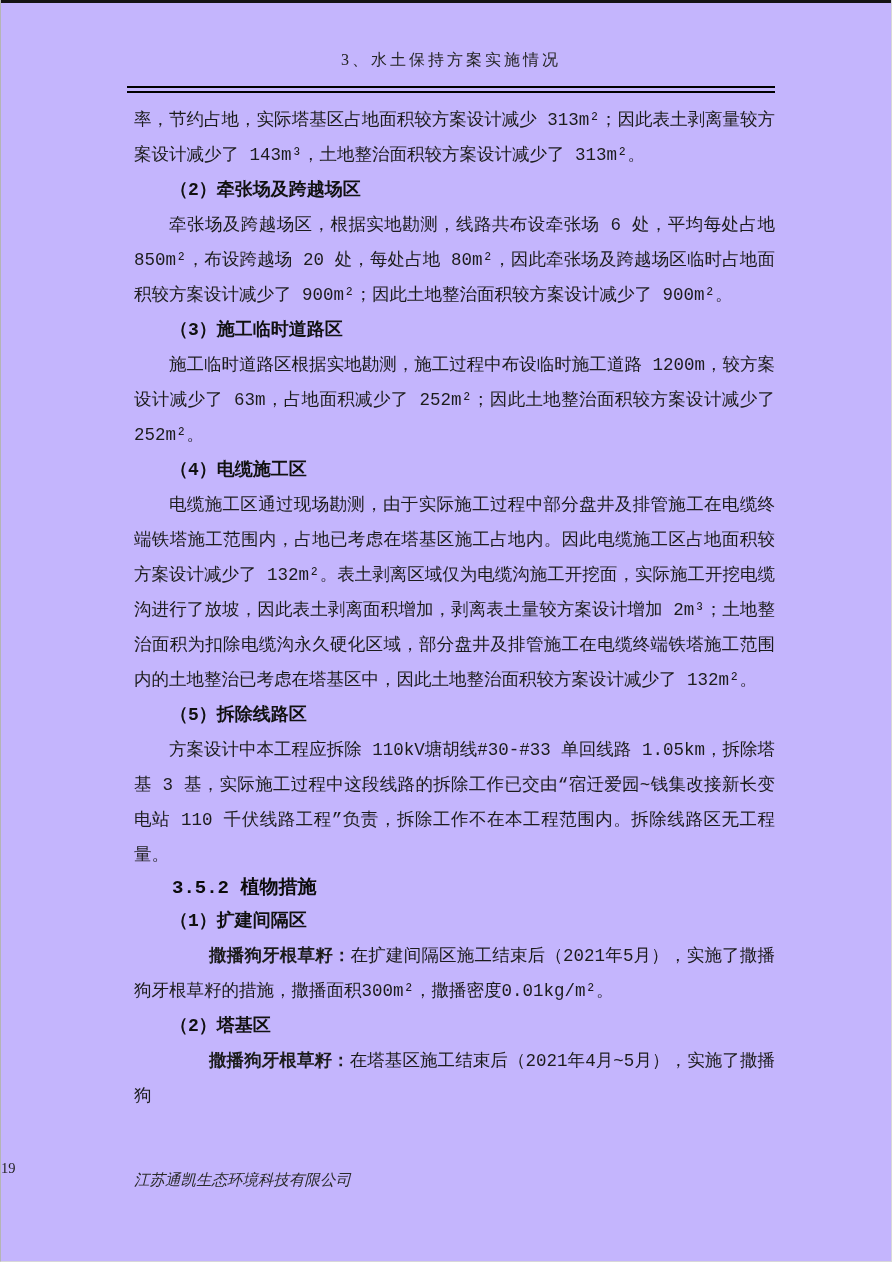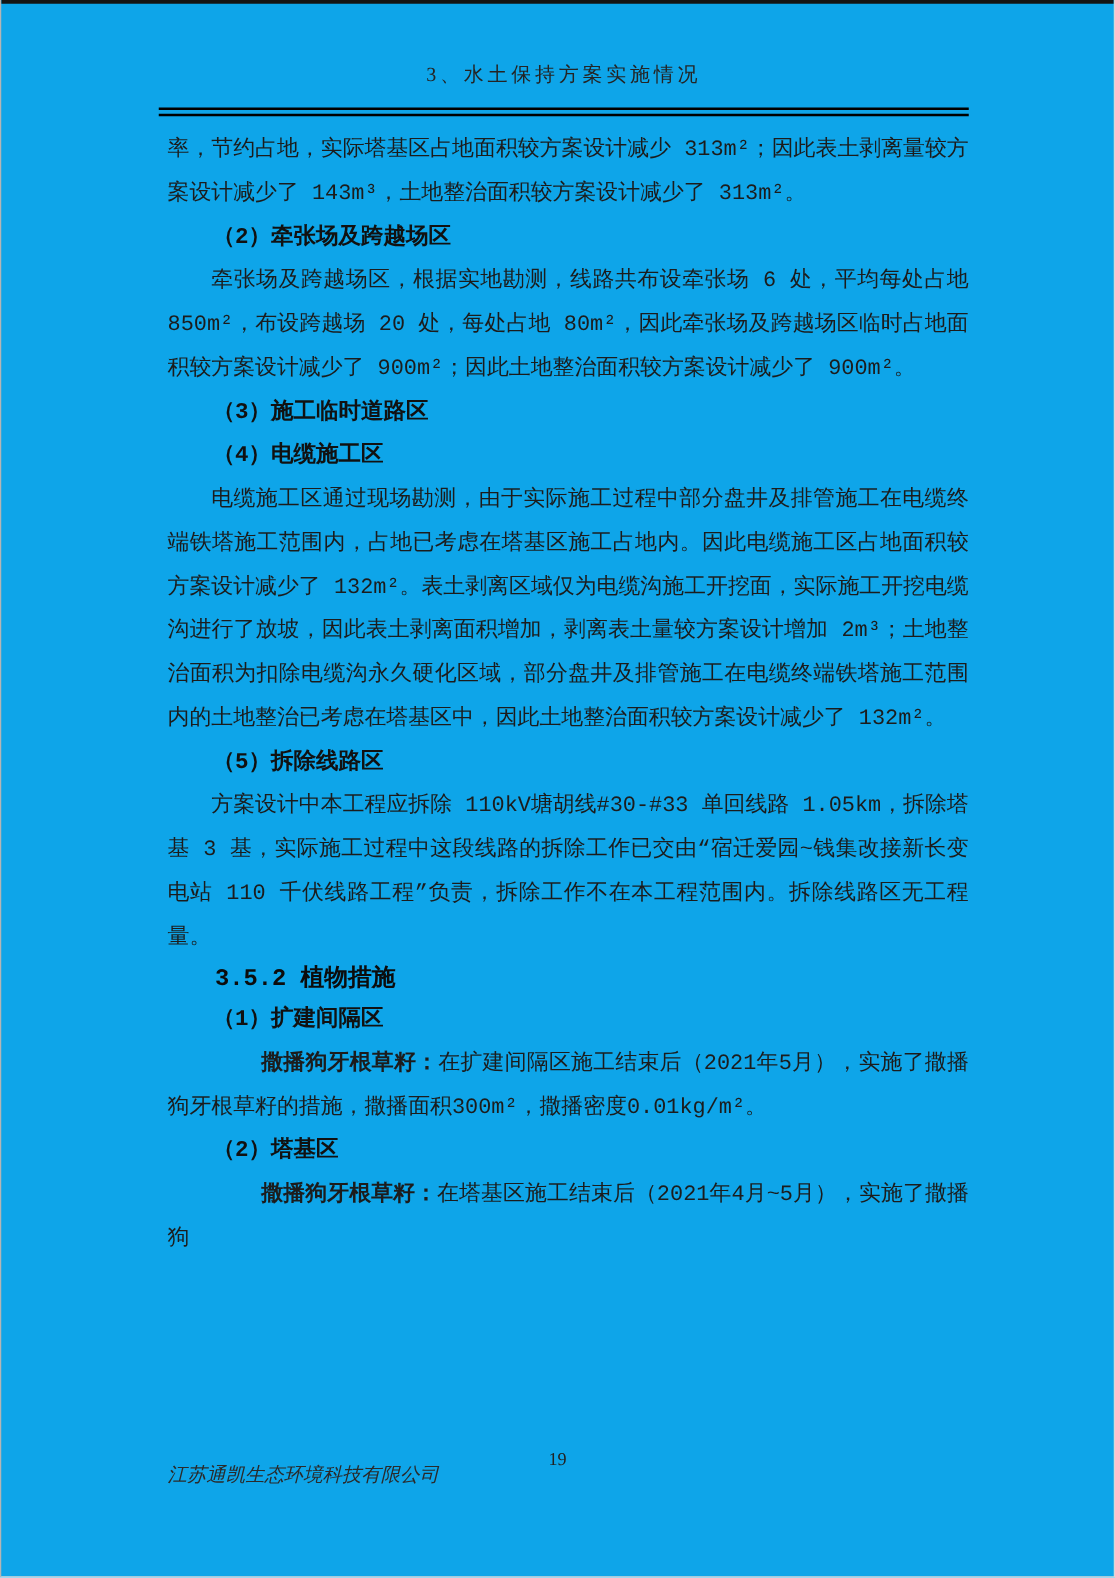--- a/index.html
+++ b/index.html
@@ -4,21 +4,21 @@
 <style>
   html, body {
     margin: 0;
     padding: 0;
     background: #ffffff;
   }
   .page {
     position: relative;
     width: 892px;
     height: 1262px;
-    background: #0ea5e9;
+    background: #c4b5fd;
     box-sizing: border-box;
     overflow: hidden;
     font-family: "Liberation Serif", "DejaVu Serif", serif;
     color: #1c1c1c;
     border-left: 1px solid #b5b5b5;
     border-right: 1px solid #d8d8d8;
     border-bottom: 1px solid #d8d8d8;
   }
   .top-edge {
     position: absolute;
@@ -89,21 +89,20 @@
     top: 1170px;
     font-size: 15.5px;
     color: #2a2a2a;
     font-style: italic;
   }
   .footer-pageno {
     position: absolute;
     left: 0;
     top: 1160px;
     width: 100%;
-    text-align: center;
     font-size: 14.5px;
     color: #222222;
   }
 </style>
 </head>
 <body>
 
 <div class="page">
   <div class="top-edge"></div>
 
@@ -112,20 +111,21 @@
   <div class="header-rule"></div>
 
   <div class="content">
 
     <p class="no-indent">率，节约占地，实际塔基区占地面积较方案设计减少 313m²；因此表土剥离量较方案设计减少了 143m³，土地整治面积较方案设计减少了 313m²。</p>
 
     <p class="sub-heading">（2）牵张场及跨越场区</p>
     <p>牵张场及跨越场区，根据实地勘测，线路共布设牵张场 6 处，平均每处占地 850m²，布设跨越场 20 处，每处占地 80m²，因此牵张场及跨越场区临时占地面积较方案设计减少了 900m²；因此土地整治面积较方案设计减少了 900m²。</p>
 
     <p class="sub-heading">（3）施工临时道路区</p>
+    <p>施工临时道路区根据实地勘测，施工过程中布设临时施工道路 1200m，较方案设计减少了 63m，占地面积减少了 252m²；因此土地整治面积较方案设计减少了 252m²。</p>
 
     <p class="sub-heading">（4）电缆施工区</p>
     <p>电缆施工区通过现场勘测，由于实际施工过程中部分盘井及排管施工在电缆终端铁塔施工范围内，占地已考虑在塔基区施工占地内。因此电缆施工区占地面积较方案设计减少了 132m²。表土剥离区域仅为电缆沟施工开挖面，实际施工开挖电缆沟进行了放坡，因此表土剥离面积增加，剥离表土量较方案设计增加 2m³；土地整治面积为扣除电缆沟永久硬化区域，部分盘井及排管施工在电缆终端铁塔施工范围内的土地整治已考虑在塔基区中，因此土地整治面积较方案设计减少了 132m²。</p>
 
     <p class="sub-heading">（5）拆除线路区</p>
     <p>方案设计中本工程应拆除 110kV塘胡线#30-#33 单回线路 1.05km，拆除塔基 3 基，实际施工过程中这段线路的拆除工作已交由“宿迁爱园~钱集改接新长变电站 110 千伏线路工程”负责，拆除工作不在本工程范围内。拆除线路区无工程量。</p>
 
     <p class="big-heading">3.5.2 植物措施</p>
 
     <p class="sub-heading">（1）扩建间隔区</p>

